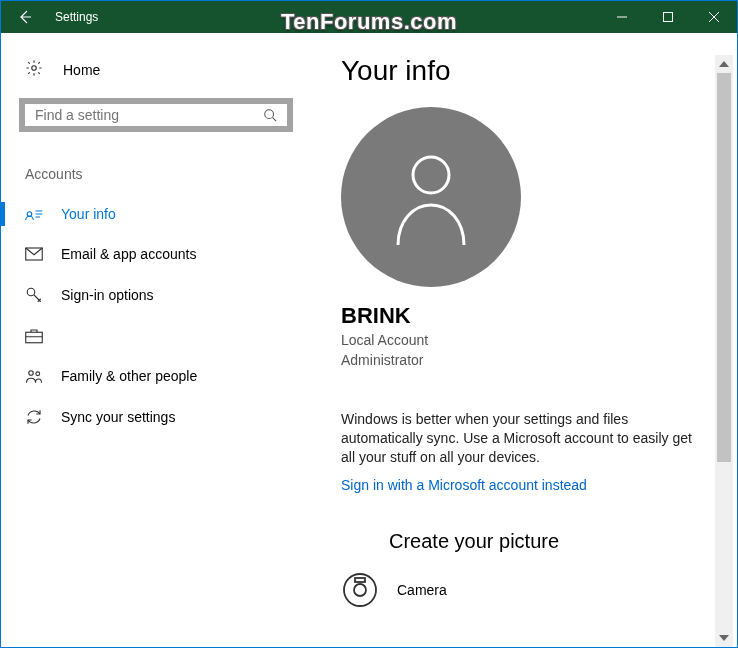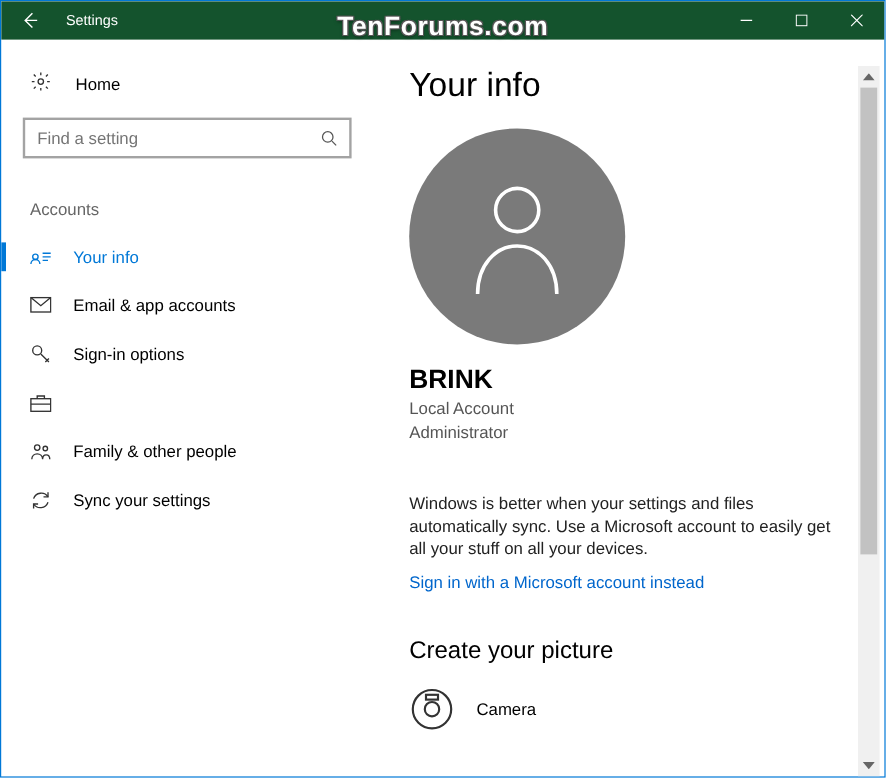--- a/index.html
+++ b/index.html
@@ -8,37 +8,37 @@
   .titlebar .back { width: 48px; height: 32px; display: flex; align-items: center; justify-content: center; }
   .titlebar .title { font-size: 12px; padding-left: 6px; flex: 0 0 auto; }
   .titlebar .spacer { flex: 1; }
   .titlebar .winbtn { width: 46px; height: 32px; display: flex; align-items: center; justify-content: center; }
   .titlebar .winbtn svg { stroke: #fff; }
   .watermark { position: absolute; top: 8px; left: 50%; transform: translateX(-50%); font-size: 22px; font-weight: 700; color: #fff; text-shadow: 1px 1px 0 #555, -1px -1px 0 #555, 1px -1px 0 #555, -1px 1px 0 #555, 0 2px 3px rgba(0,0,0,.5); letter-spacing: .5px; pointer-events:none; z-index:10; }
   .content { display: flex; height: calc(100% - 32px); }
   .sidebar { width: 310px; padding: 16px 0 0 0; }
   .home { display: flex; align-items: center; padding: 10px 24px; font-size: 14px; gap: 20px; }
   .searchwrap { padding: 8px 18px 14px 18px; }
-  .search { width: 100%; height: 34px; border: 2px solid #a3a3a3; display: flex; align-items: center; padding: 0 10px; }
+  .search { width: 100%; height: 34px; border: 6px solid #a3a3a3; display: flex; align-items: center; padding: 0 10px; }
   .search input { flex: 1; border: none; outline: none; font-size: 14px; background: transparent; }
   .cat { padding: 20px 24px 12px 24px; font-size: 14px; color: #666; }
   .nav { list-style: none; }
   .nav li { display: flex; align-items: center; padding: 12px 24px; font-size: 14px; gap: 18px; position: relative; }
   .nav li.active { color: #0078d7; }
   .nav li.active::before { content: ""; position: absolute; left: 0; top: 8px; bottom: 8px; width: 4px; background: #0078d7; }
   .nav .icon { width: 18px; display:flex; justify-content:center;}
   .main { flex: 1; padding: 22px 4px 0 30px; display:flex; }
   .mainbody { flex:1; }
   .main h1 { font-size: 28px; font-weight: 400; margin-bottom: 20px; }
   .avatar { width: 180px; height: 180px; border-radius: 50%; background: #7a7a7a; display: flex; align-items: center; justify-content: center; margin-bottom: 16px; }
   .uname { font-size: 22px; font-weight: 700; margin-bottom: 2px; }
   .uinfo { font-size: 14px; color: #555; line-height: 1.4; }
   .blurb { font-size: 14px; color: #222; margin-top: 40px; max-width: 360px; line-height: 1.35; }
   .link { color: #0066cc; font-size: 14px; margin-top: 10px; display: inline-block; }
-  .main h2 { font-size: 20px; font-weight: 400; margin-top: 36px; margin-bottom: 18px; }
+  .main h2 { font-size: 20px; font-weight: 400; margin-top: 36px; margin-bottom: 18px; margin-left: 48px; }
   .picrow { display: flex; align-items: center; gap: 18px; font-size: 14px; }
   .picrow .circ { width: 38px; height:38px; display:flex; align-items:center; justify-content:center;}
   .scroll { width: 18px; background: #f0f0f0; display:flex; flex-direction:column; }
   .scroll .arrow{height:18px; display:flex;align-items:center;justify-content:center;}
   .scroll .track{flex:1; position:relative;}
   .scroll .thumb{position:absolute; left:2px; right:2px; top:0; height:70%; background:#c2c2c2;}
 </style>
 </head>
 <body>
 

